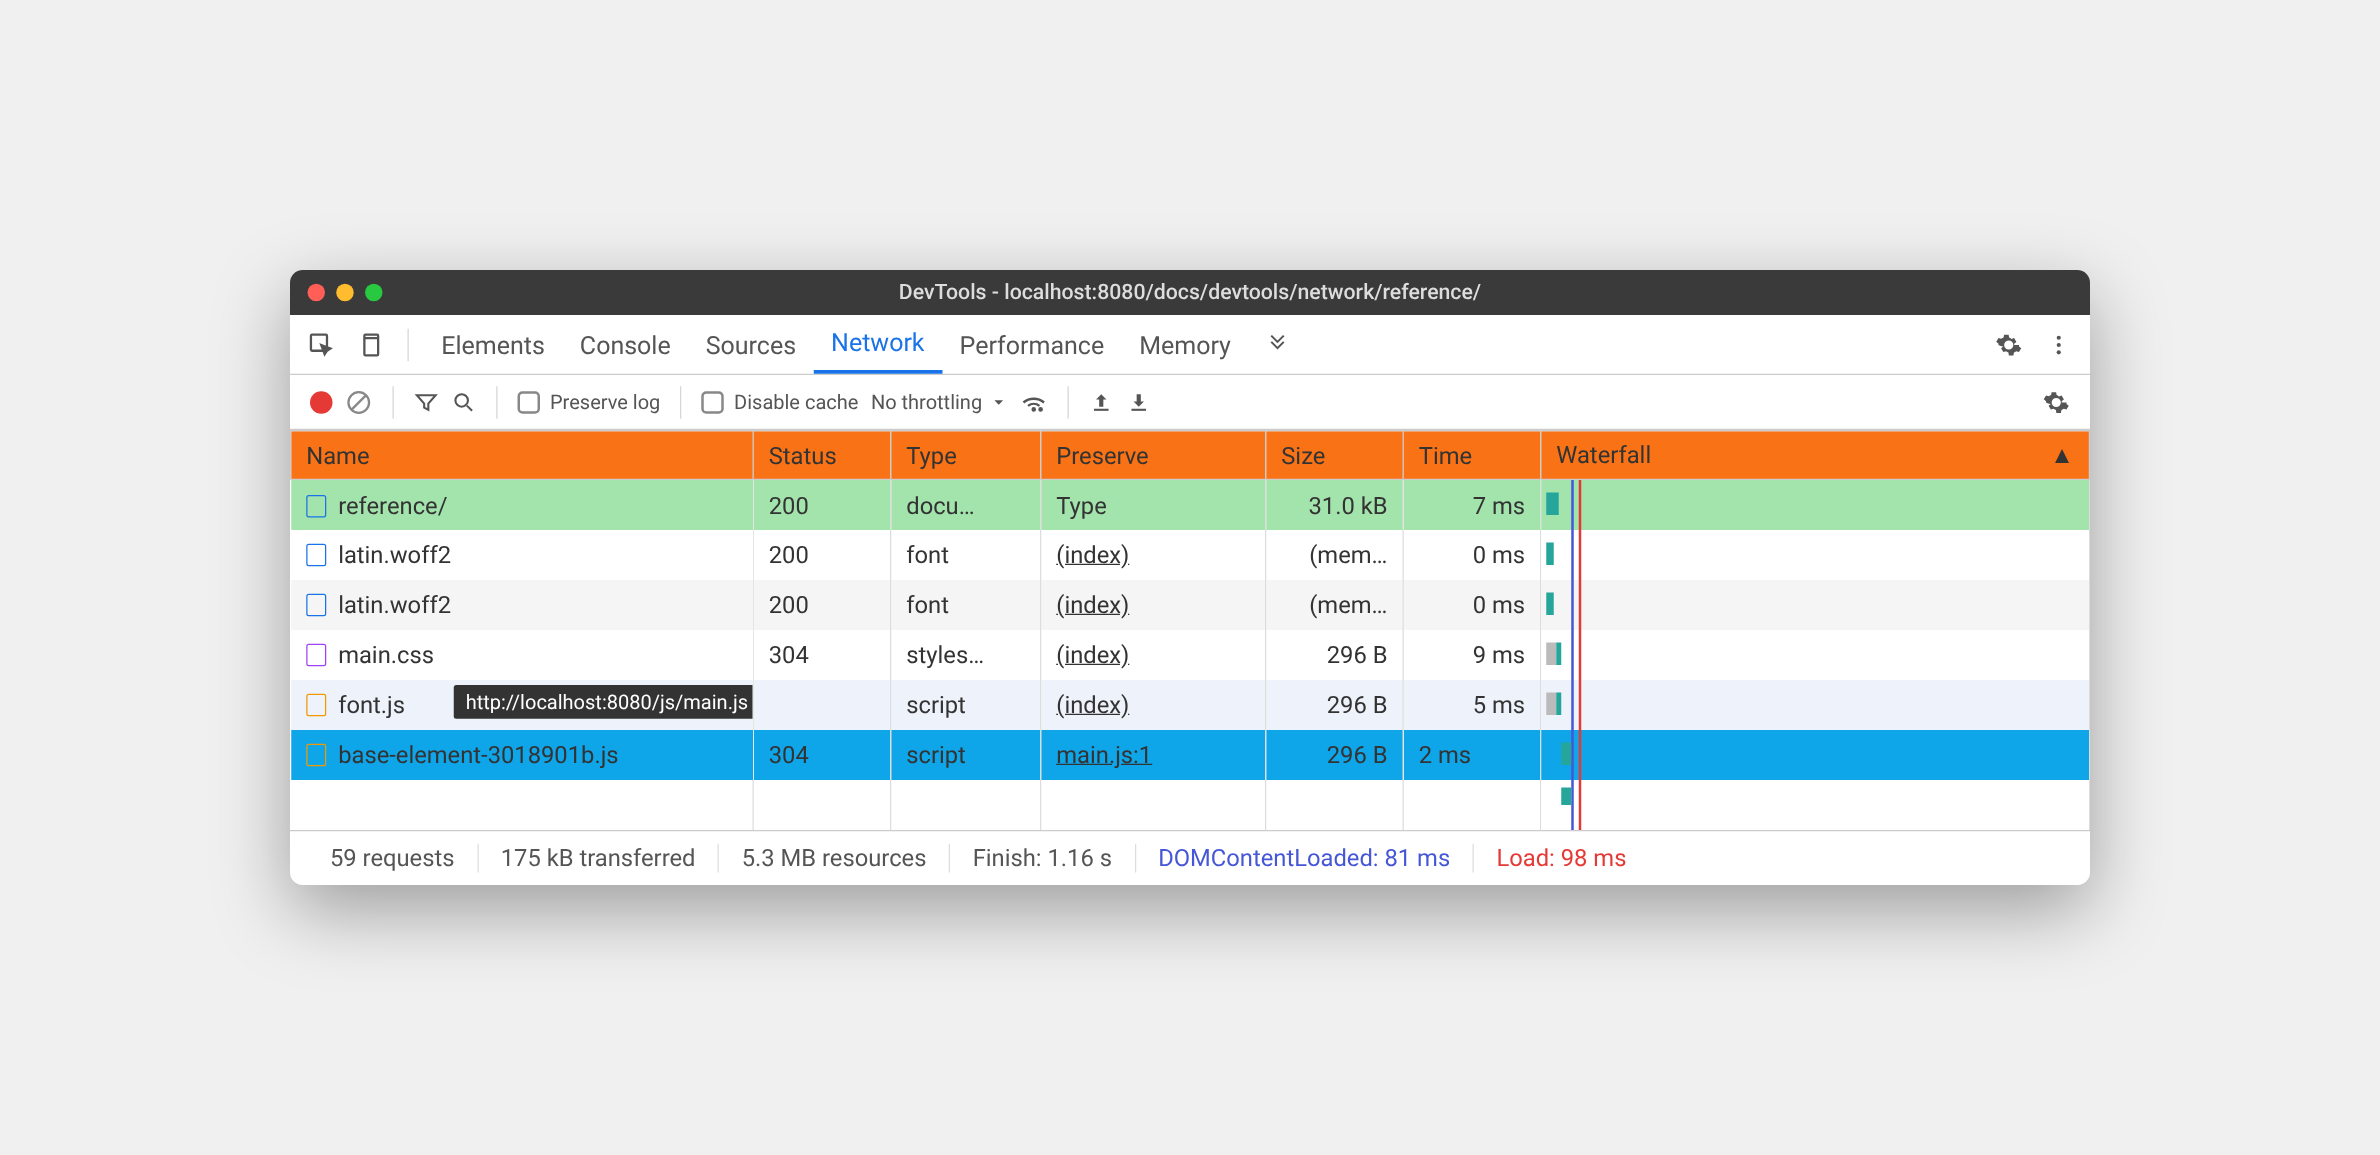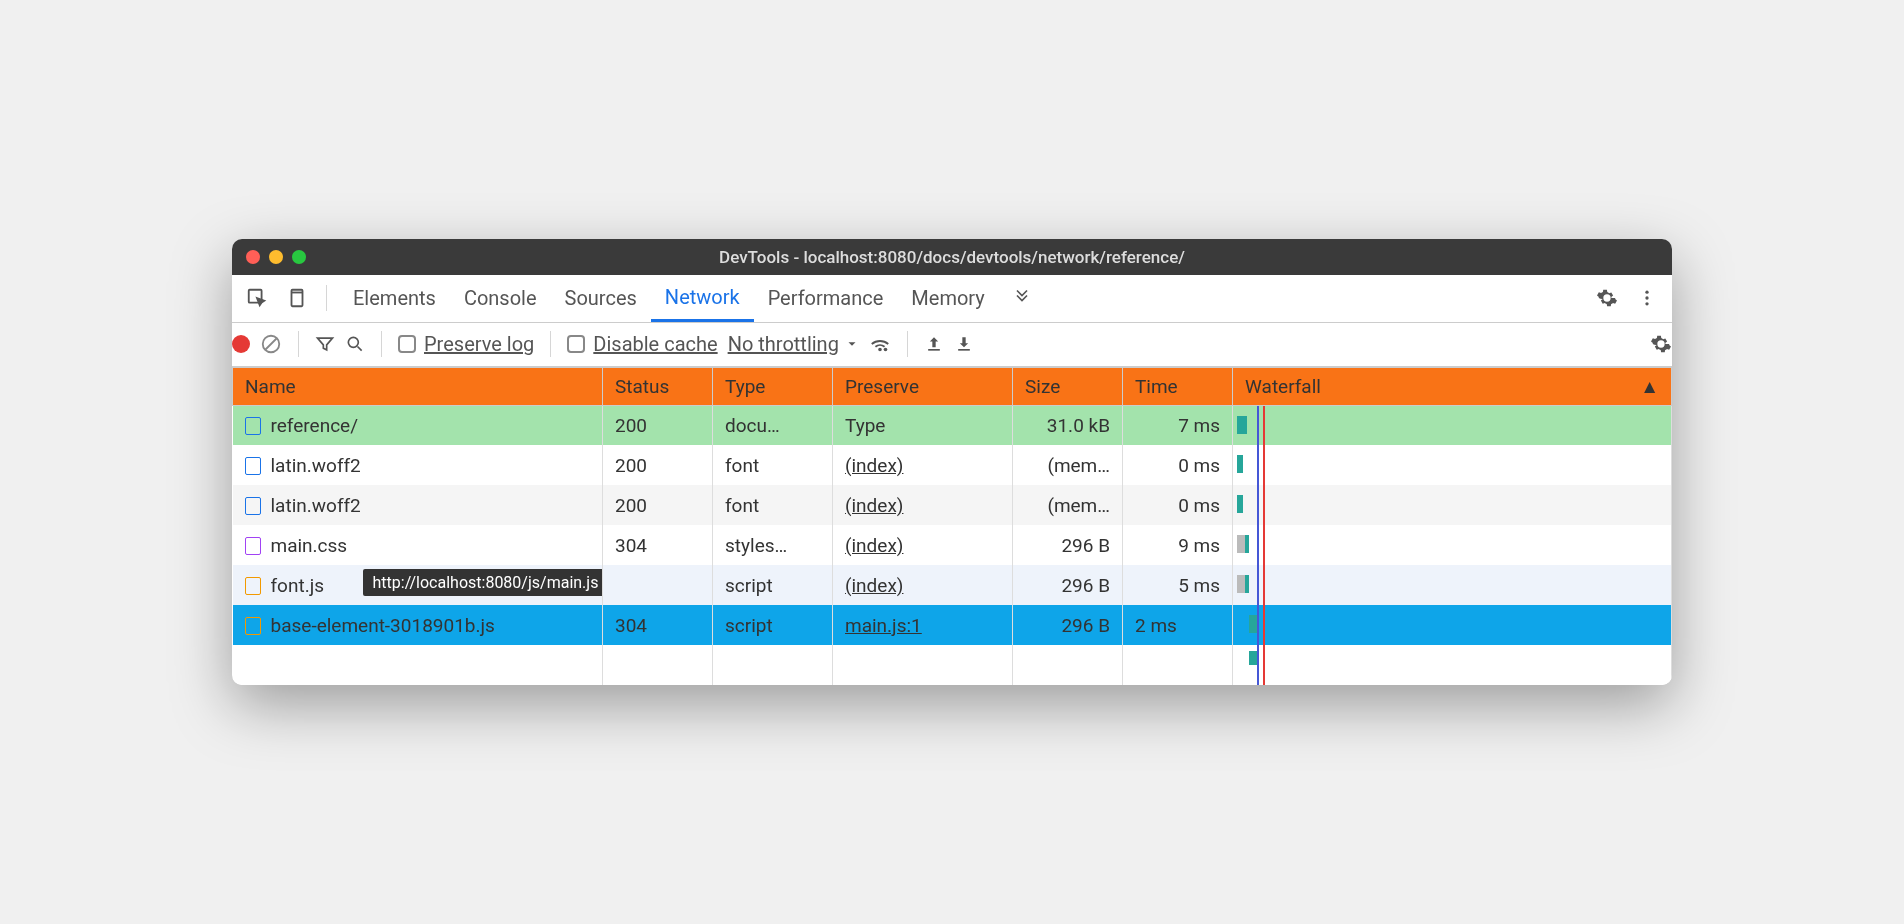--- a/index.html
+++ b/index.html
@@ -53,25 +53,24 @@
 .vsep { width: 1px; height: 26px; background: #d6d6d6; margin: 0 6px; }
 .tab { padding: 0 14px; height: 100%; display: flex; align-items: center; cursor: pointer; }
 .tab.active { color: #1a73e8; border-bottom: 3px solid #1a73e8; font-weight: 400; }
 .spacer { flex: 1; }
 
 .toolbar {
   display: flex;
   align-items: center;
   height: 44px;
   border-bottom: 1px solid #ccc;
-  padding: 0 0;
+  padding: 0 16px;
   gap: 10px;
-  font-size: 20px;
+  font-size: 16px;
   color: #555;
-  text-decoration: underline;
 }
 .toolbar .btn { display: flex; align-items: center; gap: 8px; cursor: pointer; }
 .record-dot { width: 18px; height: 18px; background: #e53935; border-radius: 50%; }
 .checkbox {
   width: 18px; height: 18px; border: 2px solid #888; border-radius: 4px;
 }
 .select { display: flex; align-items: center; gap: 6px; cursor: pointer; }
 
 .table { width: 100%; border-collapse: collapse; font-size: 19px; }
 .table th {
@@ -376,14 +375,22 @@
           <td></td>
           <td class="waterfall-cell">
         <div class="wf-line-blue" id="extra-blue" style="left: 24px;"></div>
             <div class="wf-line-red" id="extra-red" style="left: 30px;"></div>
         <div class="wf-bar" style="left:16px;width:8px;top:6px;height:14px"></div>
       </td>
         </tr>
     </tbody>
   </table>
 
+  <div class="statusbar">
+    <div class="seg">59 requests</div>
+    <div class="seg">175 kB transferred</div>
+    <div class="seg">5.3 MB resources</div>
+    <div class="seg">Finish: 1.16 s</div>
+    <div class="seg dcl">DOMContentLoaded: 81 ms</div>
+    <div class="seg load">Load: 98 ms</div>
+  </div>
 
 </div>
 
 </body></html>

